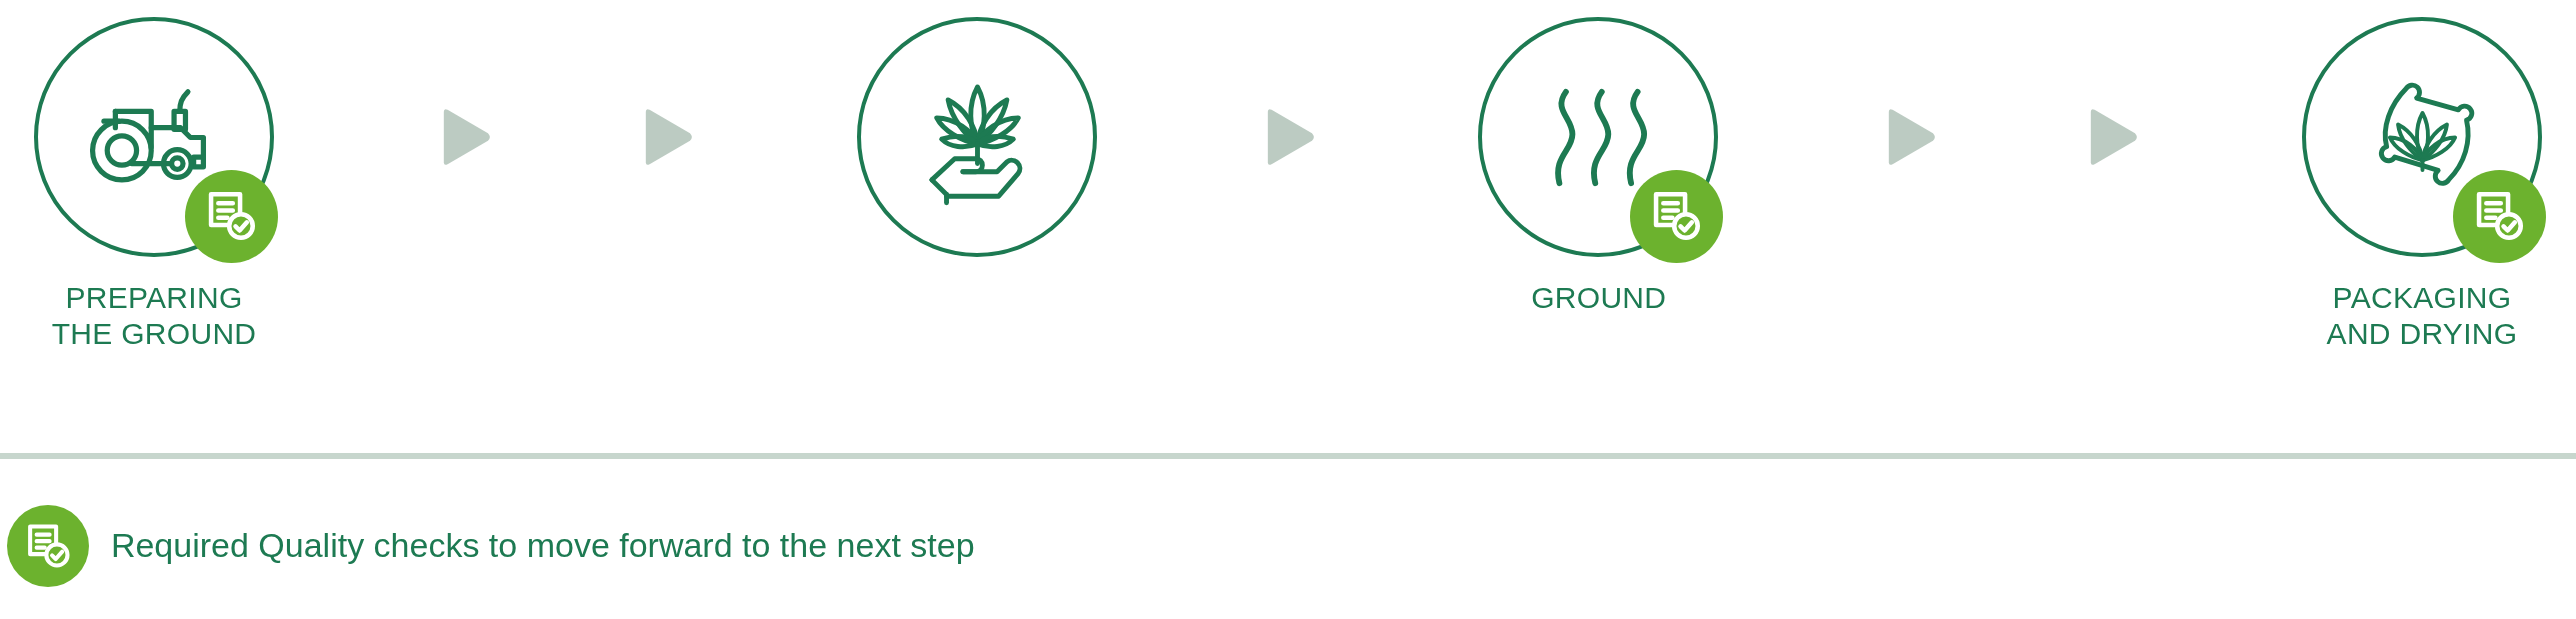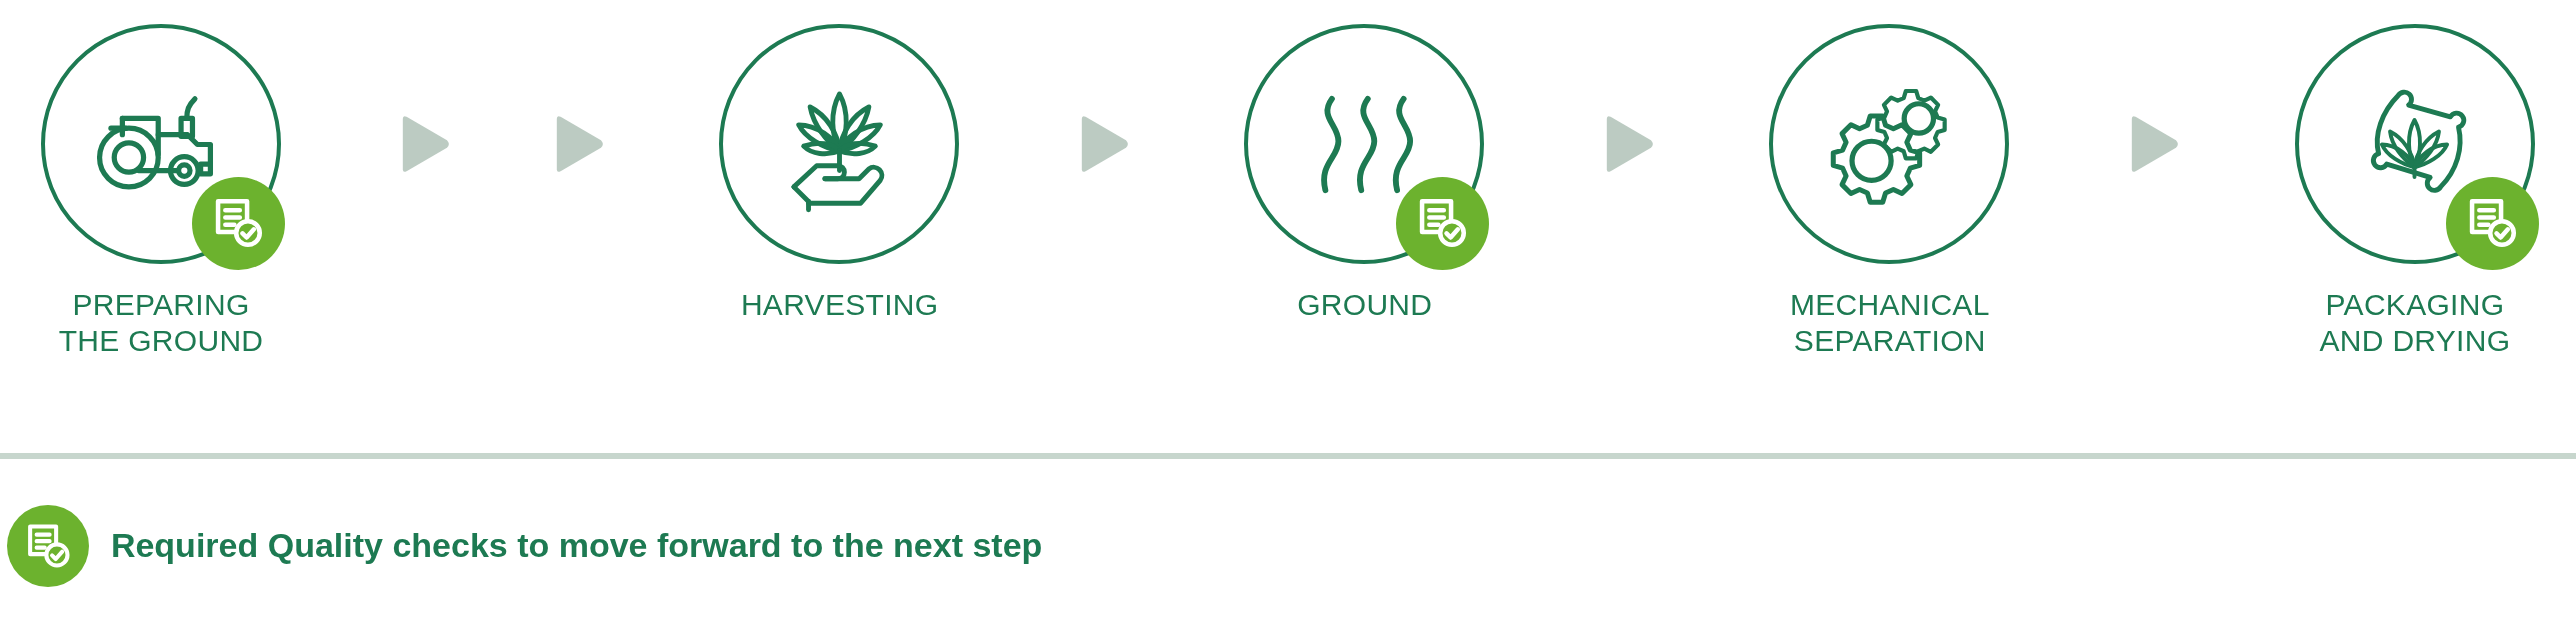--- a/index.html
+++ b/index.html
@@ -18,21 +18,21 @@
   
   #process-flow {
     position: absolute;
     left: 0;
     top: 0;
     width: 2576px;
     height: 457px;
     display: flex;
     align-items: flex-start;
     justify-content: space-between;
-    padding: 15px;
+    padding: 8px;
     box-sizing: border-box;
   }
 
   .step {
     position: relative;
     width: 292px;
     display: flex;
     flex-direction: column;
     align-items: center;
     flex: 0 0 auto;
@@ -131,21 +131,21 @@
     align-items: center;
     justify-content: center;
     flex: 0 0 auto;
   }
   #legend .legend-badge svg { width: 52px; height: 52px; display: block; }
   #legend .legend-text {
     margin-left: 22px;
     color: #1d7a52;
     font-size: 34px;
     line-height: 1.1;
-    font-weight: 700;
+    font-weight: 400;
   }
 </style>
 </head>
 <body>
 
 <div id="process-flow">
 
   <div class="step">
     <div class="circle-wrap">
       <div class="ring"></div>
@@ -206,21 +206,20 @@
           <path d="M50 54 C58 57 67 56 72 51 C63 48 54 49 50 54 Z"></path>
           <path d="M50 54 v12"></path>
 
           <path d="M22 76 l14-13 h13 a4 4 0 0 1 0 8 h-8"></path>
           <path d="M41 71 h21 l6-6 a5 5 0 0 1 7 7 l-12 14 H31"></path>
           <path d="M22 76 l9 9"></path>
           <path d="M31 85 v5"></path>
         </svg>
       </div>
     </div>
-    <div class="step-label">HARVESTING</div>
   </div>
 
   <div class="arrow">
     <svg viewBox="0 0 60 66">
       <path d="M8 6 Q8 2 12 4 L55 29 Q59 33 55 37 L12 62 Q8 64 8 60 Z" fill="#bccbc2"></path>
     </svg>
   </div>
 
   <div class="step">
     <div class="circle-wrap">
@@ -243,43 +242,20 @@
     </div>
     <div class="step-label">GROUND</div>
   </div>
 
   <div class="arrow">
     <svg viewBox="0 0 60 66">
       <path d="M8 6 Q8 2 12 4 L55 29 Q59 33 55 37 L12 62 Q8 64 8 60 Z" fill="#bccbc2"></path>
     </svg>
   </div>
 
-  <div class="step">
-    <div class="circle-wrap">
-      <div class="ring"></div>
-      <div class="glyph">
-        <svg viewBox="0 0 100 100" fill="none" stroke="#1d7a52" stroke-width="3.2" stroke-linejoin="round" stroke-linecap="round">
-
-          <path d="M64 18 h8 l1.6 5.4 4.6 2 5-2.4 5.6 5.6 -2.4 5 2 4.6 5.4 1.6 v8
-                   l-5.4 1.6 -2 4.6 2.4 5 -5.6 5.6 -5-2.4 -4.6 2 -1.6 5.4 h-8
-                   l-1.6-5.4 -4.6-2 -5 2.4 -5.6-5.6 2.4-5 -2-4.6 -5.4-1.6 v-8
-                   l5.4-1.6 2-4.6 -2.4-5 5.6-5.6 5 2.4 4.6-2 z" transform="translate(-4,-2) scale(0.80) translate(16,6)"></path>
-          <circle cx="68" cy="34" r="9"></circle>
-
-          <path d="M42 34 h8 l1.8 6 5 2.2 5.5-2.6 5.7 5.7 -2.6 5.5 2.2 5 6 1.8 v8
-                   l-6 1.8 -2.2 5 2.6 5.5 -5.7 5.7 -5.5-2.6 -5 2.2 -1.8 6 h-8
-                   l-1.8-6 -5-2.2 -5.5 2.6 -5.7-5.7 2.6-5.5 -2.2-5 -6-1.8 v-8
-                   l6-1.8 2.2-5 -2.6-5.5 5.7-5.7 5.5 2.6 5-2.2 z" transform="translate(-6,-4) scale(0.96) translate(4,4)"></path>
-          <circle cx="39" cy="60" r="12"></circle>
-        </svg>
-      </div>
-    </div>
-    <div class="step-label">MECHANICAL
-SEPARATION</div>
-  </div>
 
   <div class="arrow">
     <svg viewBox="0 0 60 66">
       <path d="M8 6 Q8 2 12 4 L55 29 Q59 33 55 37 L12 62 Q8 64 8 60 Z" fill="#bccbc2"></path>
     </svg>
   </div>
 
   <div class="step">
     <div class="circle-wrap">
       <div class="ring"></div>

